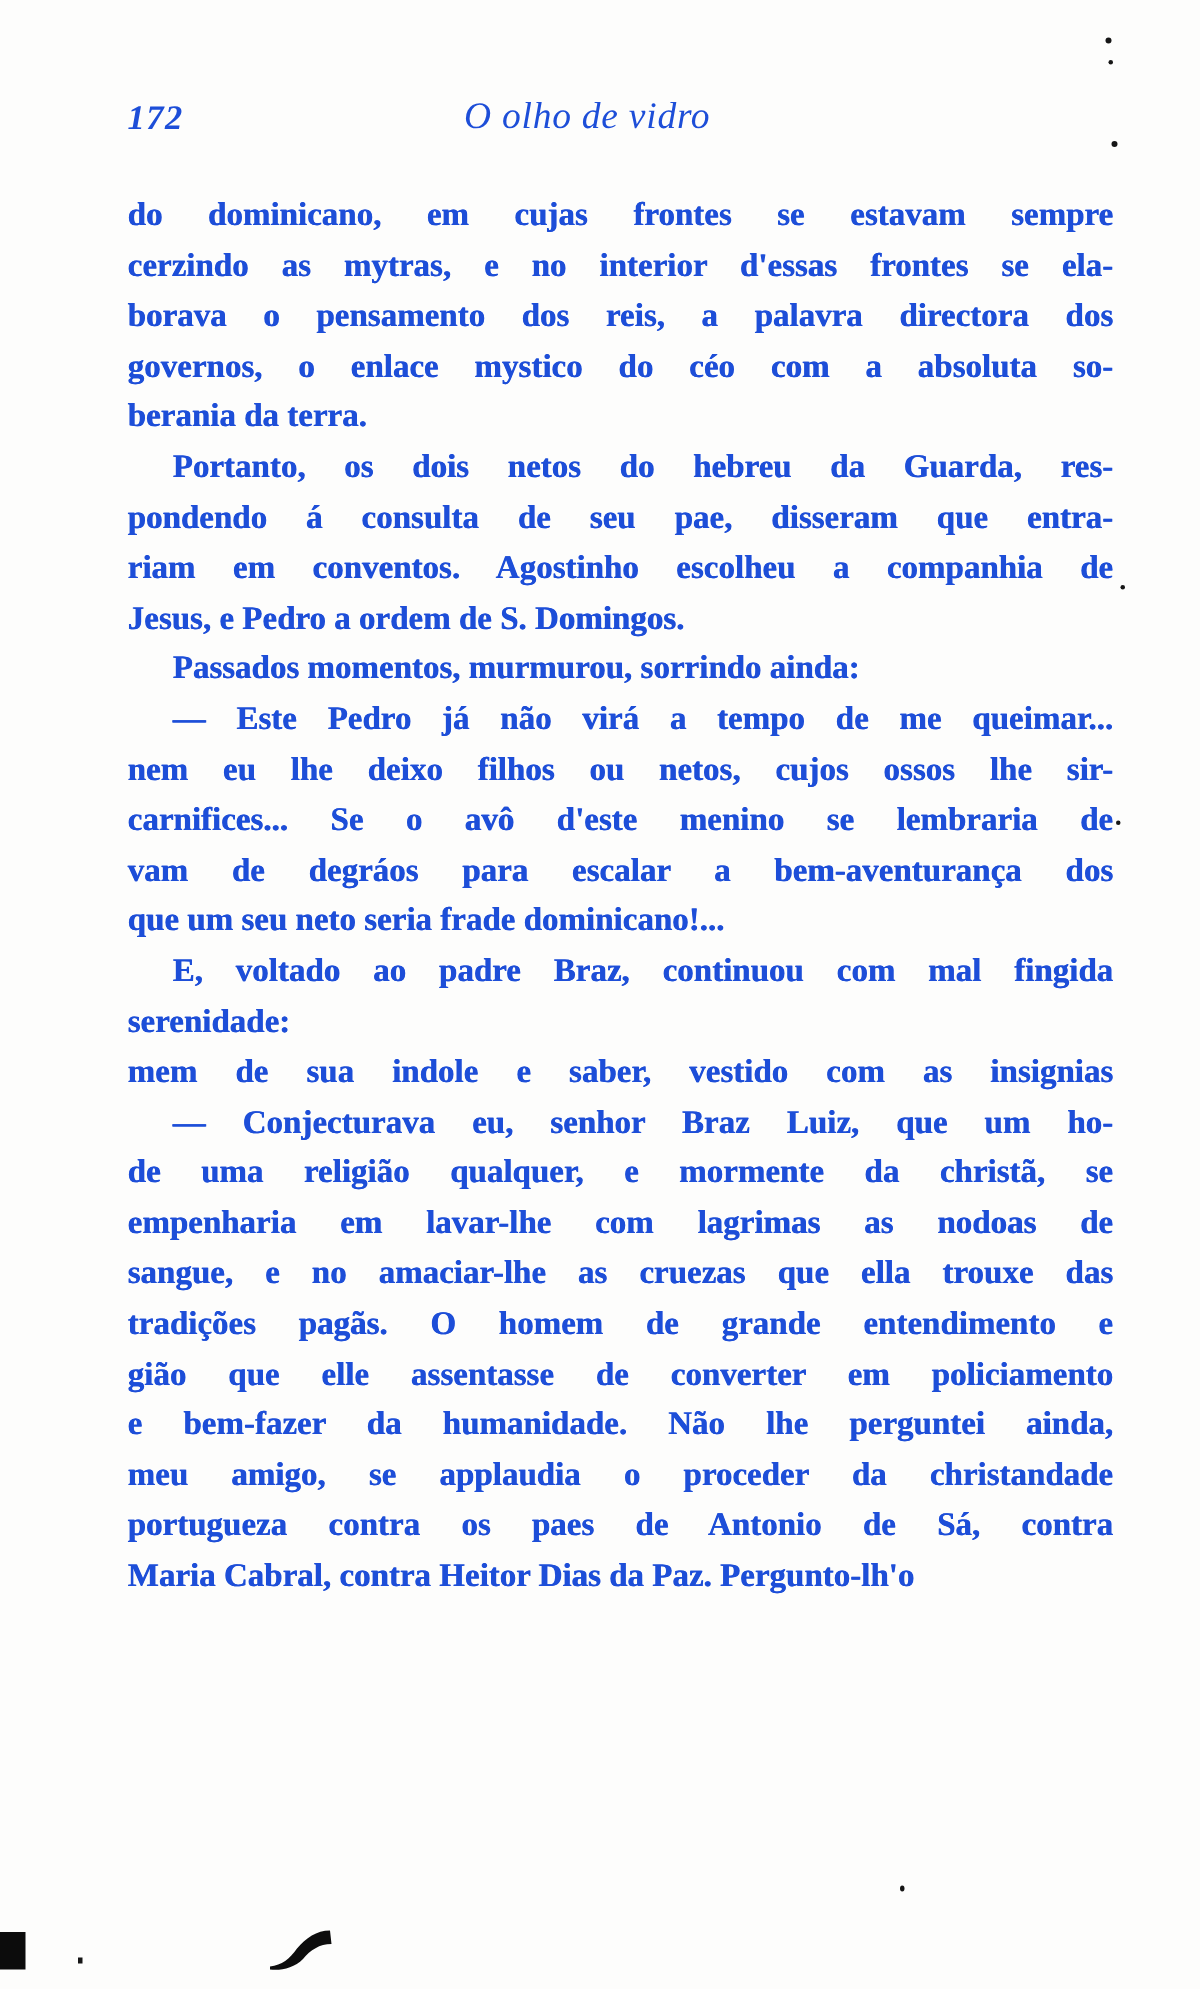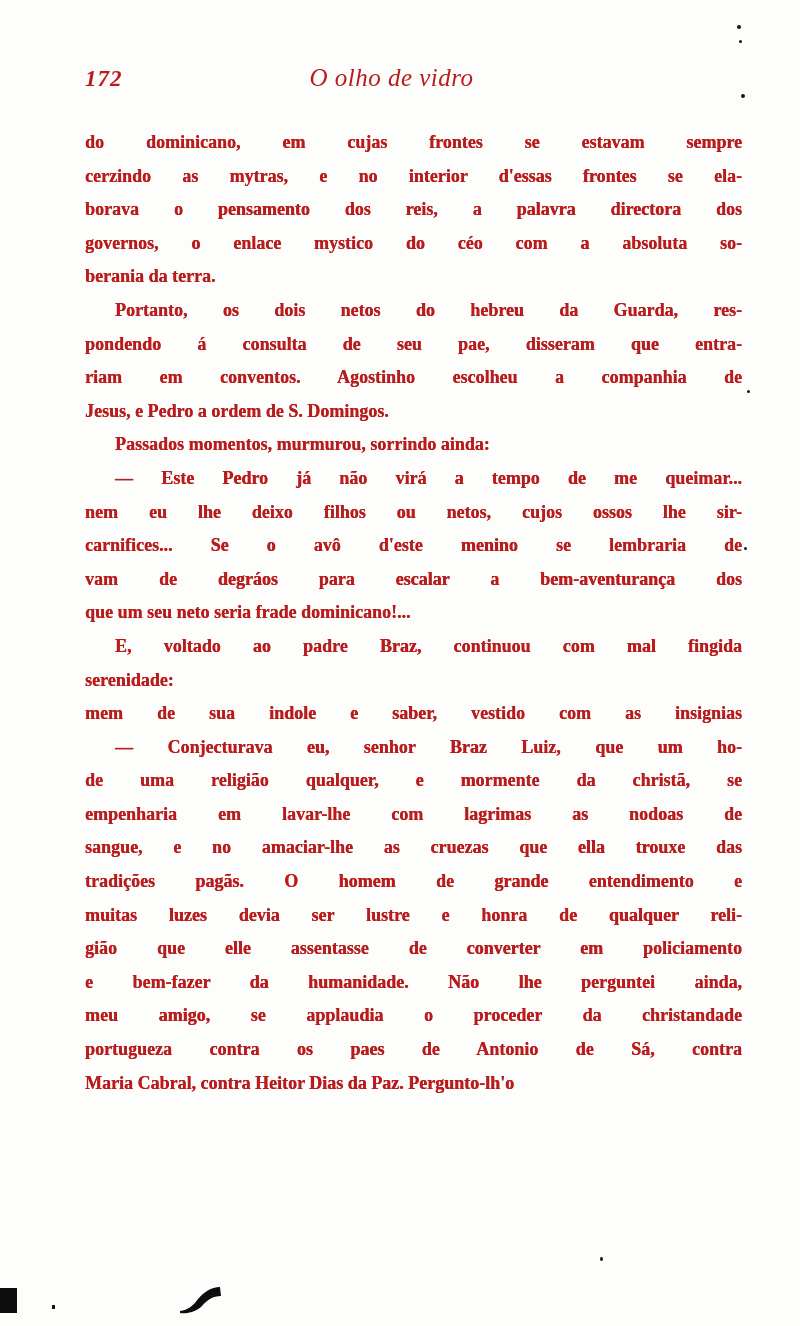--- a/index.html
+++ b/index.html
@@ -6,21 +6,21 @@
   body {
     width: 800px; height: 1326px;
     background: #ffffff;
     font-family: "Liberation Serif", "DejaVu Serif", serif;
     overflow: hidden;
   }
   .page {
     position: absolute; inset: 0;
     width: 800px; height: 1326px;
     background: #fdfdfc;
-    color: #b91c1c;
+    color: #1d4ed8;
   }
   .header {
     position: absolute;
     left: 85px; right: 58px; top: 64px;
     height: 32px;
   }
   .page-number {
     position: absolute; left: 0; top: 2px;
     font-size: 23px; font-weight: 700; font-style: italic;
     letter-spacing: 1px;
@@ -29,21 +29,21 @@
     position: absolute; left: 0; right: 0; top: 0;
     text-align: center;
     transform: translateX(-22px);
     font-size: 25px; font-weight: 400; font-style: italic;
     letter-spacing: 0.5px;
   }
   .text-body {
     position: absolute;
     left: 85px; top: 126px;
     width: 657px;
-    font-size: 18px;
+    font-size: 22px;
     font-weight: 700;
     line-height: 33.6px;
     text-shadow: 0.35px 0 0 currentColor;
   }
   .paragraph { margin: 0; }
   .line {
     white-space: nowrap;
     text-align: justify;
     text-align-last: justify;
   }
@@ -99,21 +99,20 @@
         <div class="line first">E, voltado ao padre Braz, continuou com mal fingida</div>
         <div class="line last">serenidade:</div>
       </div>
       <div class="paragraph">
         <div class="line">mem de sua indole e saber, vestido com as insignias</div>
         <div class="line first">— Conjecturava eu, senhor Braz Luiz, que um ho-</div>
         <div class="line">de uma religião qualquer, e mormente da christã, se</div>
         <div class="line">empenharia em lavar-lhe com lagrimas as nodoas de</div>
         <div class="line">sangue, e no amaciar-lhe as cruezas que ella trouxe das</div>
         <div class="line">tradições pagãs. O homem de grande entendimento e</div>
-        <div class="line">muitas luzes devia ser lustre e honra de qualquer reli-</div>
         <div class="line">gião que elle assentasse de converter em policiamento</div>
         <div class="line">e bem-fazer da humanidade. Não lhe perguntei ainda,</div>
         <div class="line">meu amigo, se applaudia o proceder da christandade</div>
         <div class="line">portugueza contra os paes de Antonio de Sá, contra</div>
         <div class="line last">Maria Cabral, contra Heitor Dias da Paz. Pergunto-lh'o</div>
       </div>
     </div>
 
   <div class="speck" style="left:737px; top:25px;  width:4px; height:4px;"></div>
   <div class="speck" style="left:739px; top:40px;  width:3px; height:3px;"></div>

